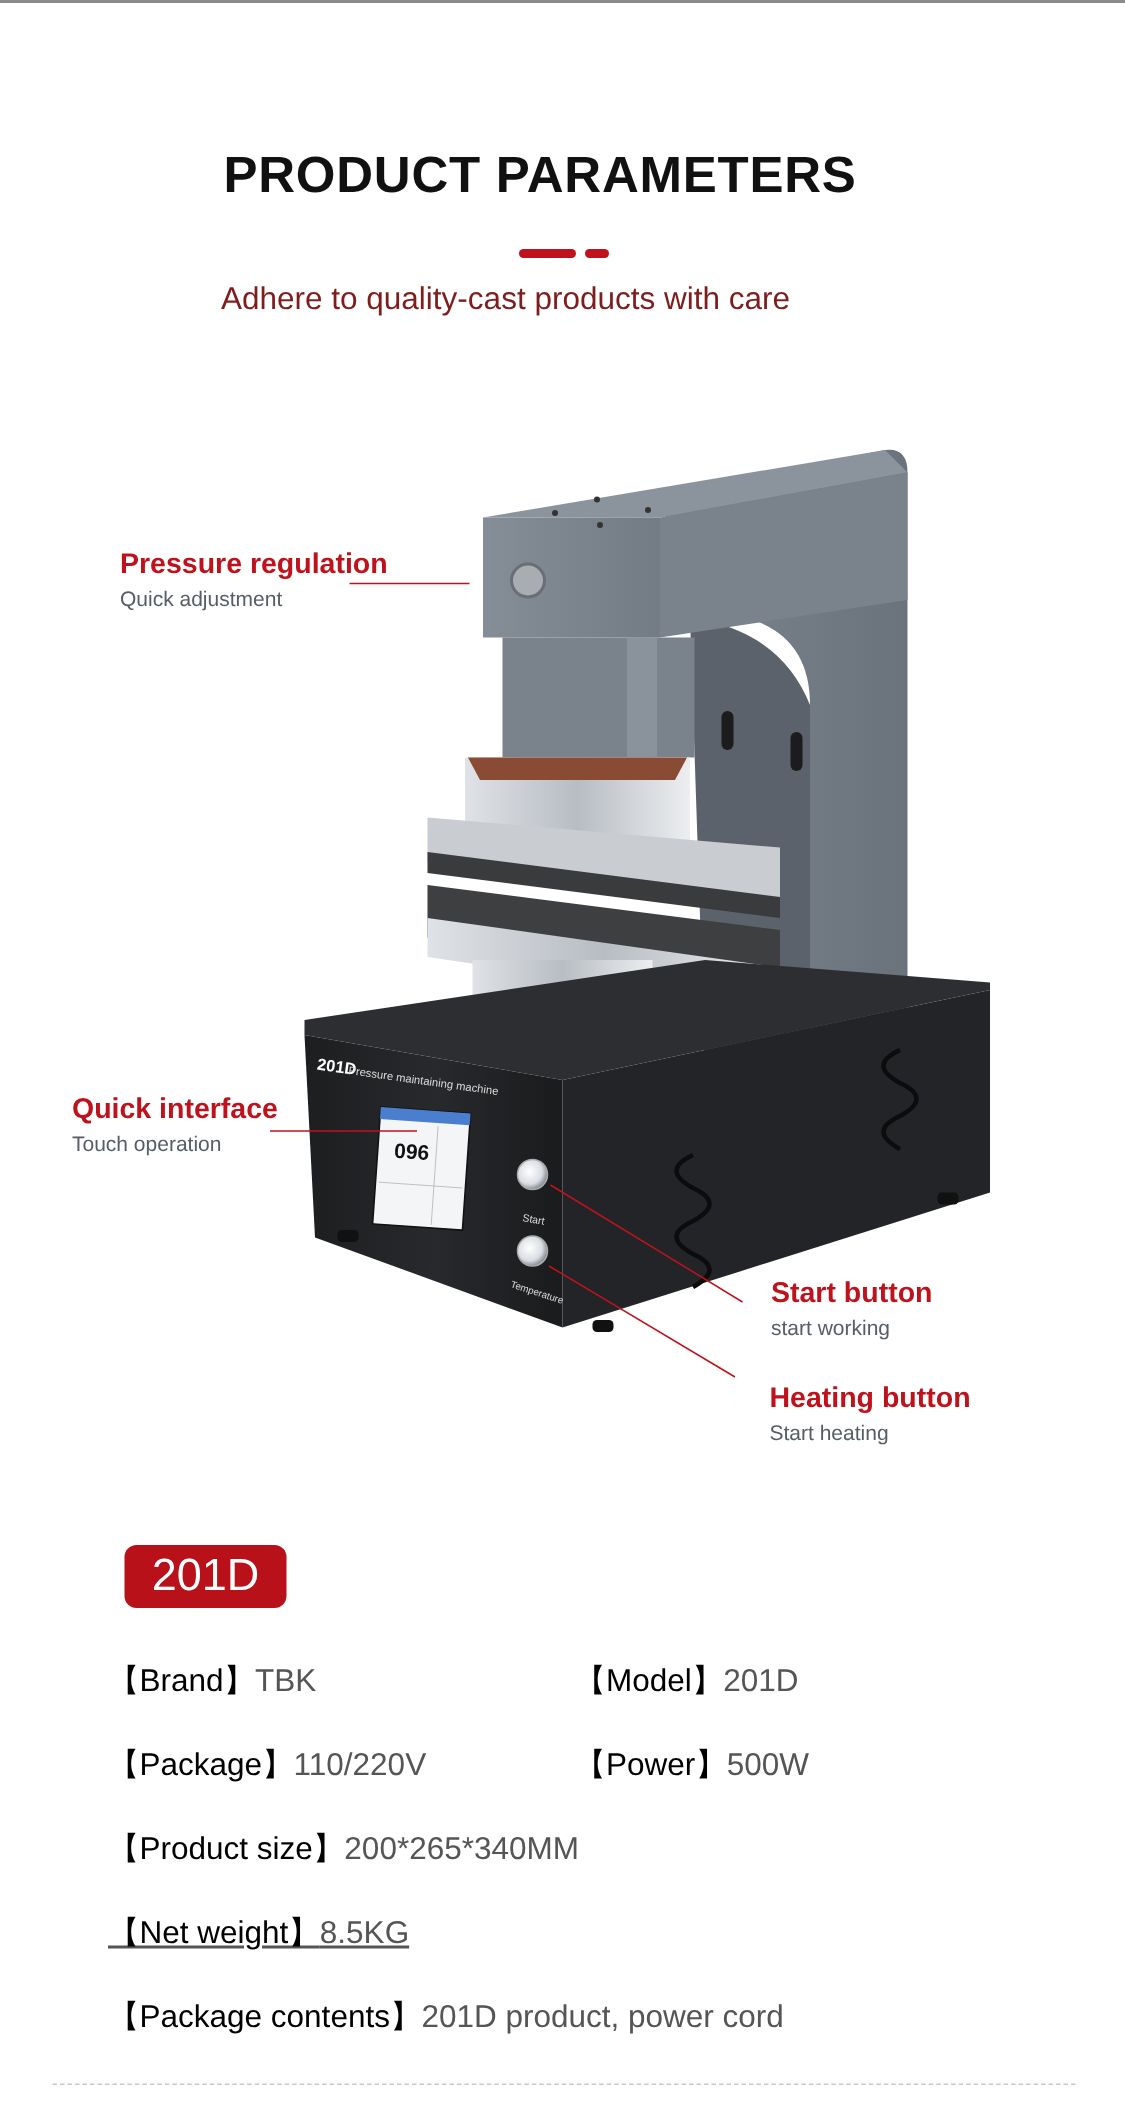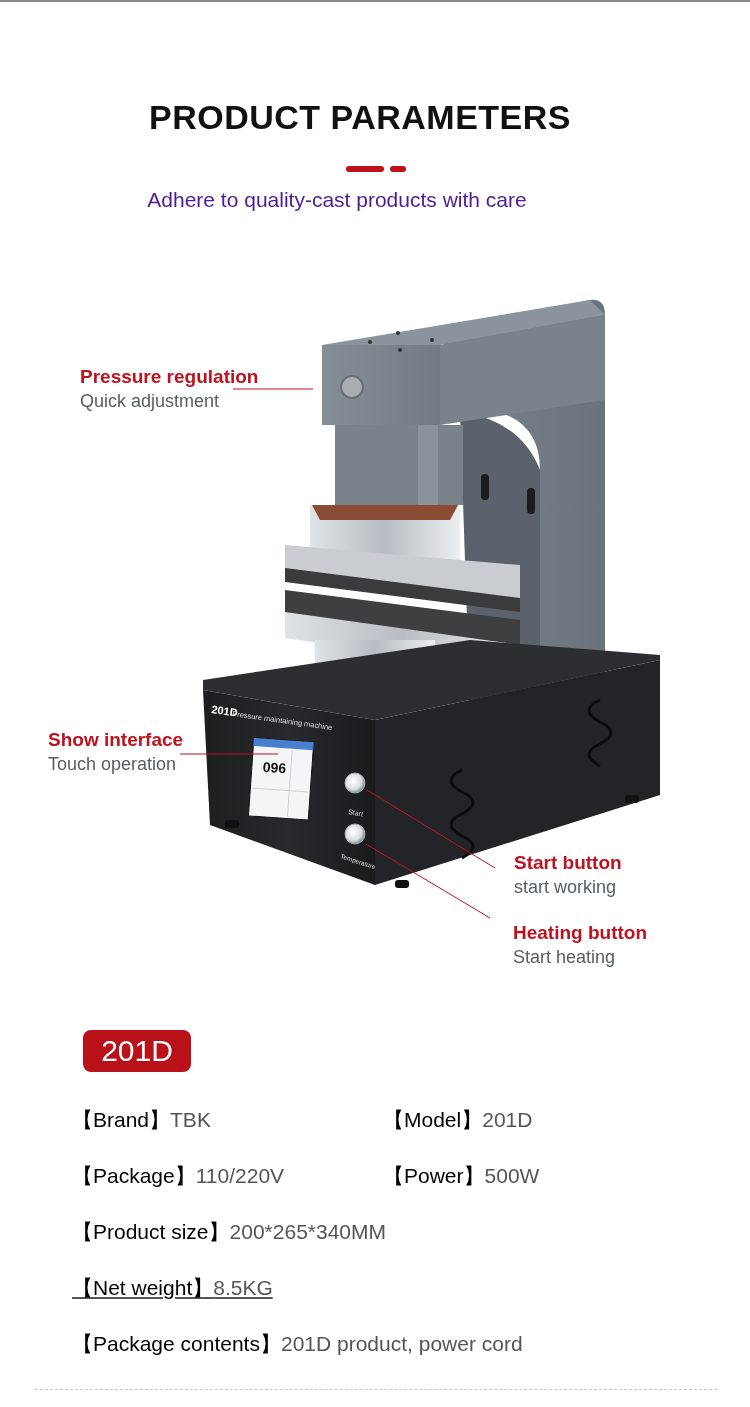--- a/index.html
+++ b/index.html
@@ -8,28 +8,28 @@
 
     .top-rule { position: absolute; left: 0; top: 0; width: 750px; height: 2px; background: #8a8a8a; }
 
     .title { position: absolute; left: 0; top: 98px; width: 720px; text-align: center;
              font-size: 34px; font-weight: bold; color: #111; letter-spacing: 0.5px; }
     .title-accent { position: absolute; top: 166px; left: 346px; height: 6px; display: flex; gap: 6px; }
     .title-accent span { display: block; height: 6px; background: #c0121c; border-radius: 3px; }
     .title-accent .long { width: 38px; }
     .title-accent .short { width: 16px; }
     .subtitle { position: absolute; left: 0; top: 188px; width: 674px; text-align: center;
-                font-size: 21px; color: #4c1d95; }
+                font-size: 21px; color: #7f1d1d; }
 
     
     .machine { position: absolute; left: 0; top: 0; width: 750px; height: 1407px; pointer-events: none; }
 
     .callout { position: absolute; }
     .callout .head { font-size: 19px; font-weight: bold; color: #c0121c; white-space: nowrap; }
-    .callout .sub { font-size: 18px; color: #555e66; margin-top: 3px; white-space: nowrap; }
+    .callout .sub { font-size: 14px; color: #555e66; margin-top: 3px; white-space: nowrap; }
 
     .badge { position: absolute; left: 83px; top: 1030px; width: 108px; height: 42px;
              background: #b8111a; border-radius: 8px; color: #fff; font-size: 30px;
              display: flex; align-items: center; justify-content: center; }
 
     .spec { position: absolute; font-size: 21px; color: #555; white-space: nowrap; }
     .spec .bk { color: #000000; }
 
     .bottom-rule { position: absolute; left: 35px; top: 1389px; width: 682px; height: 0;
                    border-top: 1px dashed #c8c8c8; }
@@ -134,21 +134,21 @@
   <line x1="180" y1="754" x2="278" y2="754" stroke="#c0121c" stroke-width="1"></line>
   <line x1="367" y1="790" x2="495" y2="868" stroke="#c0121c" stroke-width="1"></line>
   <line x1="366" y1="844" x2="490" y2="918" stroke="#c0121c" stroke-width="1"></line>
 </svg>
 
 <div class="callout" style="left:80px; top:366px;">
   <div class="head">Pressure regulation</div>
   <div class="sub">Quick adjustment</div>
 </div>
 <div class="callout" style="left:48px; top:729px;">
-  <div class="head">Show interface</div>
+  <div class="head">Quick interface</div>
   <div class="sub">Touch operation</div>
 </div>
 <div class="callout" style="left:514px; top:852px;">
   <div class="head">Start button</div>
   <div class="sub">start working</div>
 </div>
 <div class="callout" style="left:513px; top:922px;">
   <div class="head">Heating button</div>
   <div class="sub">Start heating</div>
 </div>

